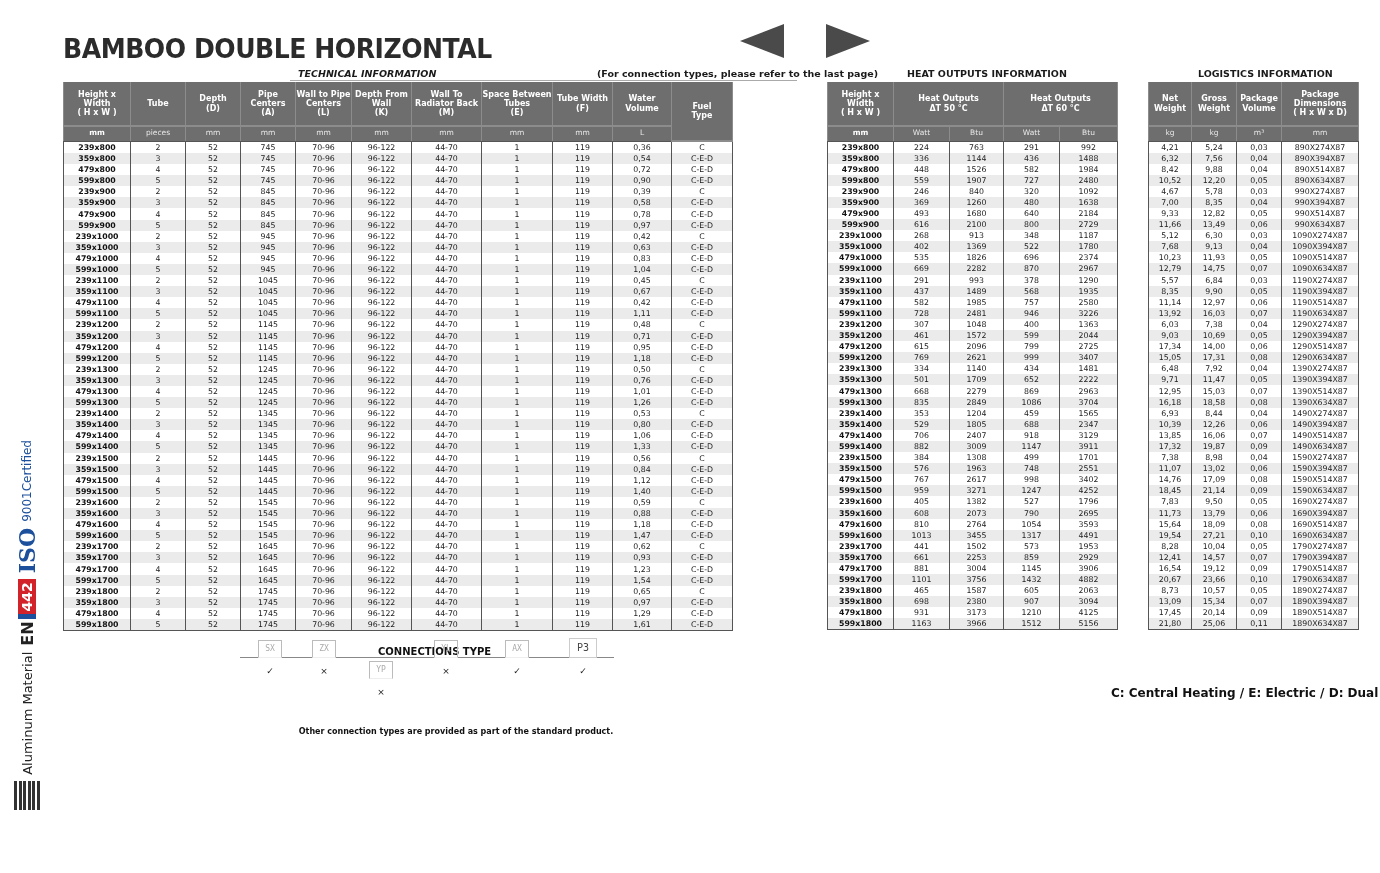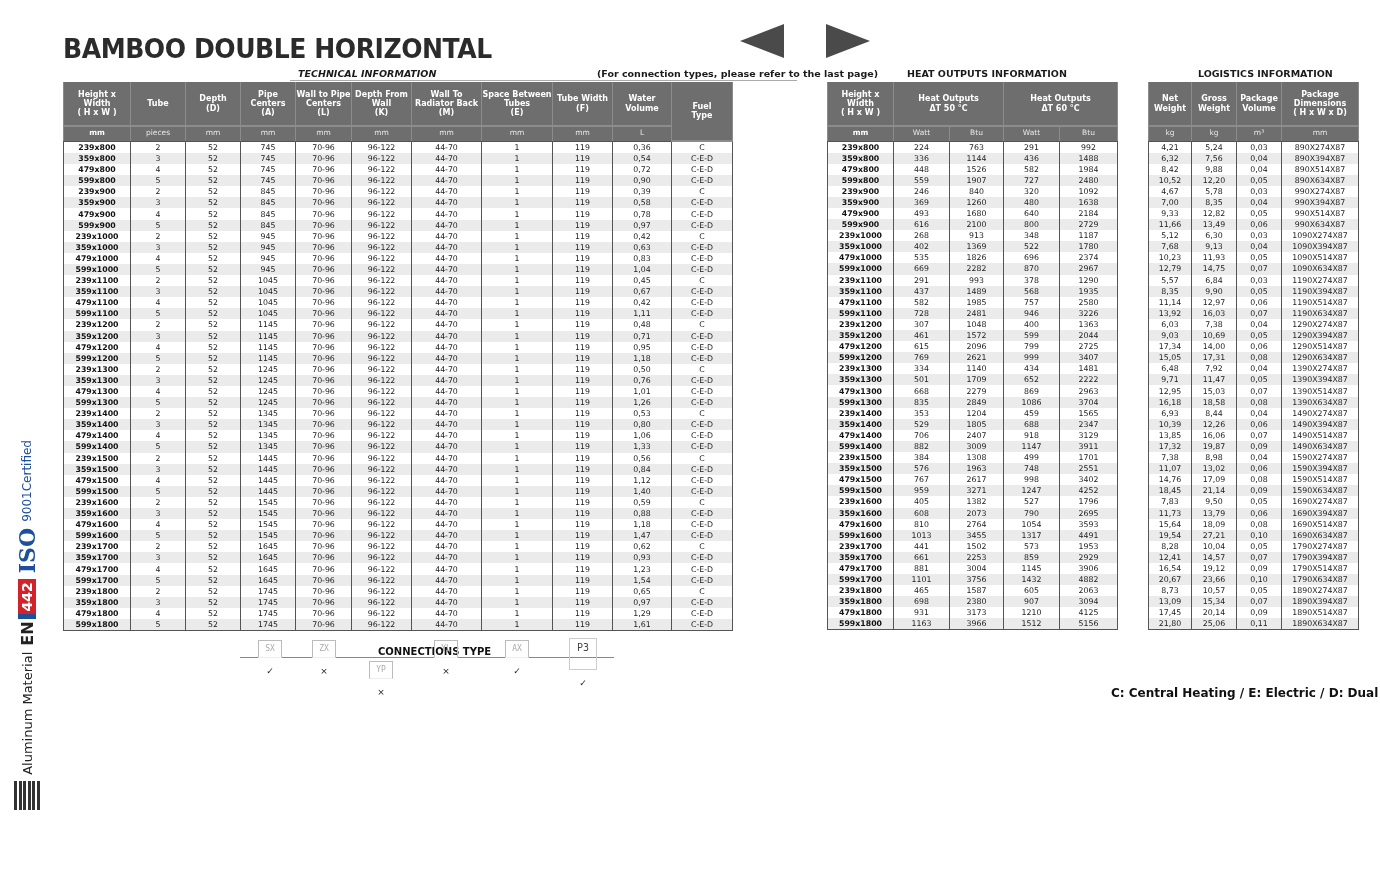--- a/index.html
+++ b/index.html
@@ -26,21 +26,21 @@
   td.model { font-weight: bold; color: #111; }
 
   #tech-table { left: 63px; top: 82px; width: 669px; }
   #heat-table { left: 827px; top: 82px; width: 290px; }
   #log-table { left: 1148px; top: 82px; width: 210px; }
 
   .conn-title { position: absolute; left: 378px; top: 646px; font-size: 10px; font-weight: bold; }
   .conn-line { position: absolute; left: 240px; top: 657px; width: 374px; height: 1px; background: #888; }
   .conn-item { position: absolute; top: 636px; width: 30px; text-align: center; }
   .conn-box { display: inline-block; width: 24px; height: 18px; border: 1px solid #bbb; border-bottom-color: #eee; font-size: 8px; color: #aaa; line-height: 16px; font-family: "DejaVu Sans Mono", monospace; }
-  .conn-box.p3 { width: 28px; height: 32px; color: #444; font-size: 10px; line-height: 18px; border-color: #ccc; }
+  .conn-box.p3 { width: 28px; height: 20px; color: #444; font-size: 10px; line-height: 18px; border-color: #ccc; }
   .conn-mark { display: block; font-size: 9px; margin-top: 8px; color: #222; }
   .conn-note { position: absolute; left: 236px; top: 726px; width: 440px; text-align: center; font-size: 8px; font-weight: bold; line-height: 11px; color: #111; }
 
   .legend { position: absolute; left: 1111px; top: 686px; font-size: 12px; font-weight: bold; color: #111; white-space: nowrap; }
 
   .side { position: absolute; left: 10px; top: 440px; width: 34px; height: 370px; }
   .side-rot { position: absolute; left: 0; top: 370px; transform: rotate(-90deg); transform-origin: 0 0; display: flex; align-items: center; width: 370px; height: 34px; gap: 6px; }
   .radiator-icon { width: 40px; height: 30px; display: flex; flex-direction: column; justify-content: space-between; padding: 2px 0; }
   .radiator-icon span { display: block; height: 3px; background: #333; }
   .side-text { font-size: 13px; color: #222; white-space: nowrap; }
@@ -1366,20 +1366,21 @@
 <div class="conn-line"></div>
 <div id="conn-items">
     <div class="conn-item" style="left: 255px;"><span class="conn-box">SX</span><span class="conn-mark">✓</span></div>
     <div class="conn-item" style="left: 309px;"><span class="conn-box">ZX</span><span class="conn-mark">×</span></div>
     <div class="conn-item" style="left: 366px; margin-top: 21px;"><span class="conn-box">YP</span><span class="conn-mark">×</span></div>
     <div class="conn-item" style="left: 431px;"><span class="conn-box">YL</span><span class="conn-mark">×</span></div>
     <div class="conn-item" style="left: 502px;"><span class="conn-box">AX</span><span class="conn-mark">✓</span></div>
     <div class="conn-item" style="left: 568px;"><span class="conn-box p3">P3</span><span class="conn-mark">✓</span></div>
   </div>
 <div class="conn-note">
+  <div>Other connection types are provided as part of the standard product.</div>
 </div>
 
 <div class="legend">C: Central Heating  /  E:  Electric  /  D: Dual Fuel</div>
 
 <div class="side">
   <div class="side-rot">
     <div class="radiator-icon">
         <span></span>
         <span></span>
         <span></span>

